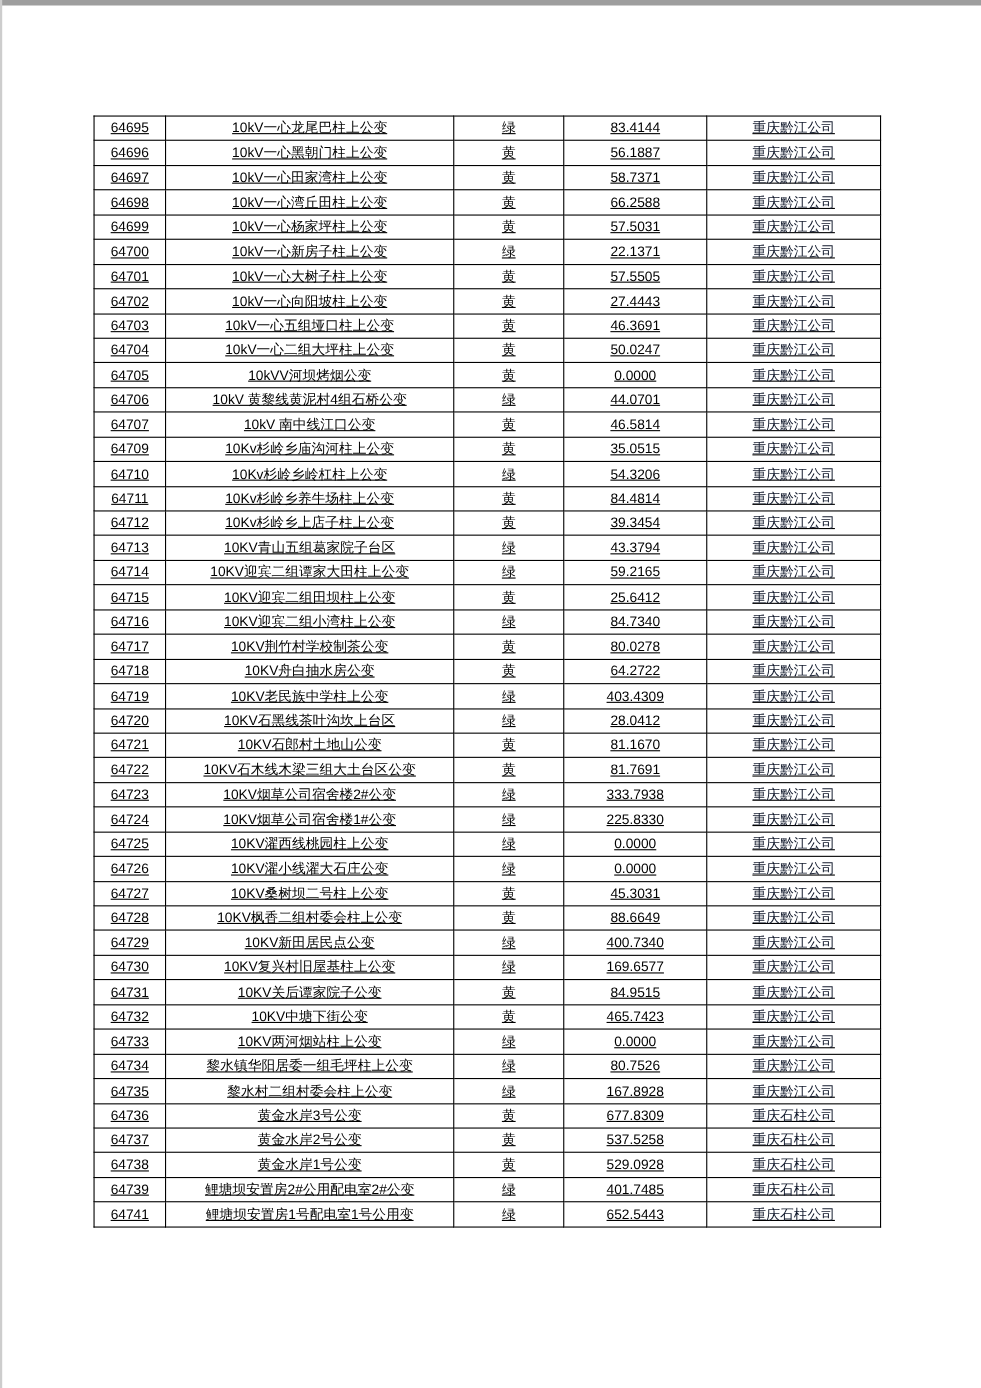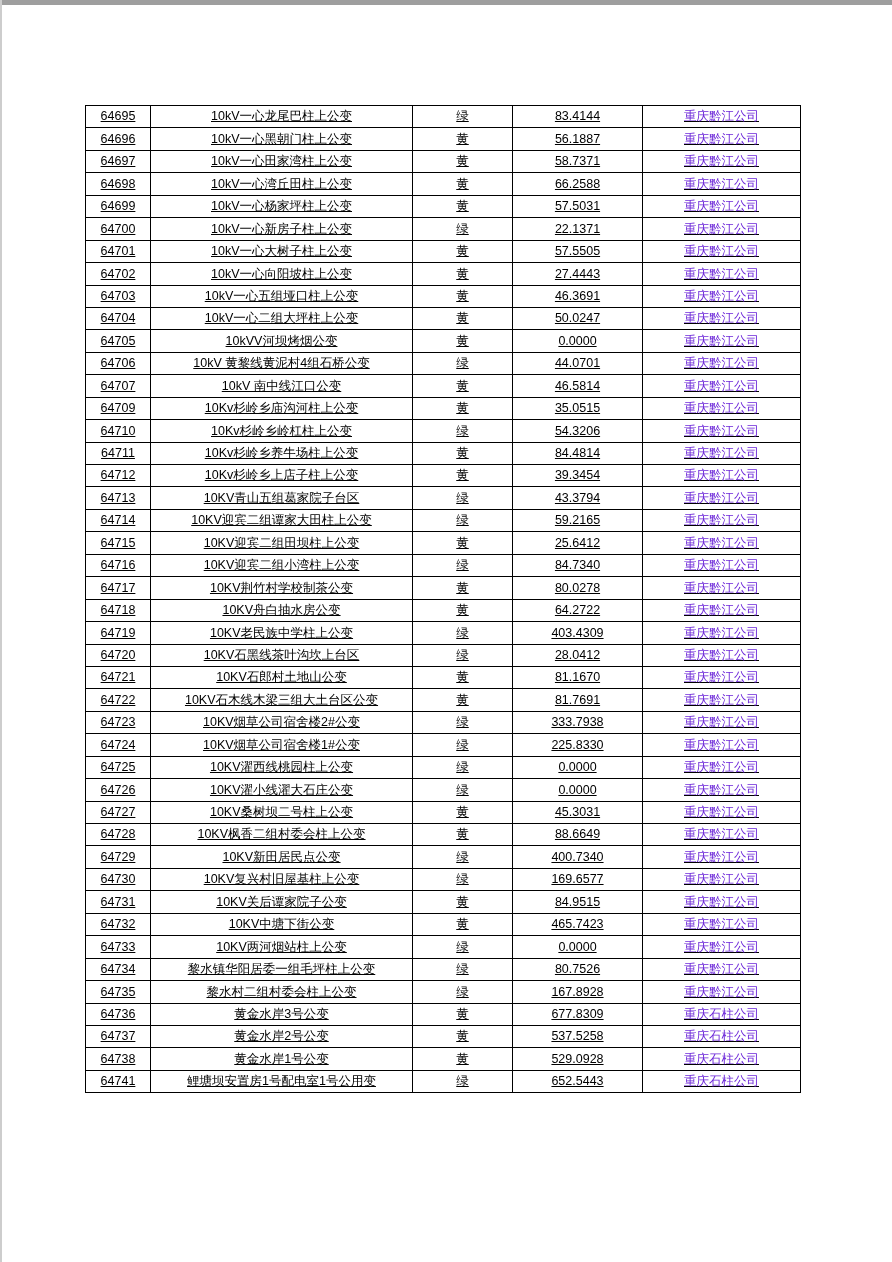--- a/index.html
+++ b/index.html
@@ -41,21 +41,21 @@
     padding: 0 2px;
     font-size: 12.5px;
     line-height: 1;
     text-align: center;
     vertical-align: middle;
     white-space: nowrap;
     overflow: hidden;
     color: #000000;
   }
   table.data-table td.company {
-    color: #6d28d9;
+    color: #0f172a;
     text-align: center;
   }
   col.c-id      { width: 65px; }
   col.c-name    { width: 262px; }
   col.c-status  { width: 100px; }
   col.c-value   { width: 130px; }
   col.c-company { width: 158px; }
 </style>
 </head>
 <body>
@@ -367,20 +367,27 @@
         <td class="company">重庆石柱公司</td>
       </tr>
       <tr>
         <td>64738</td>
         <td>黄金水岸1号公变</td>
         <td>黄</td>
         <td>529.0928</td>
         <td class="company">重庆石柱公司</td>
       </tr>
       <tr>
+        <td>64739</td>
+        <td>鲤塘坝安置房2#公用配电室2#公变</td>
+        <td>绿</td>
+        <td>401.7485</td>
+        <td class="company">重庆石柱公司</td>
+      </tr>
+      <tr>
         <td>64741</td>
         <td>鲤塘坝安置房1号配电室1号公用变</td>
         <td>绿</td>
         <td>652.5443</td>
         <td class="company">重庆石柱公司</td>
       </tr>
     </tbody>
 </table>
 
 </body></html>

